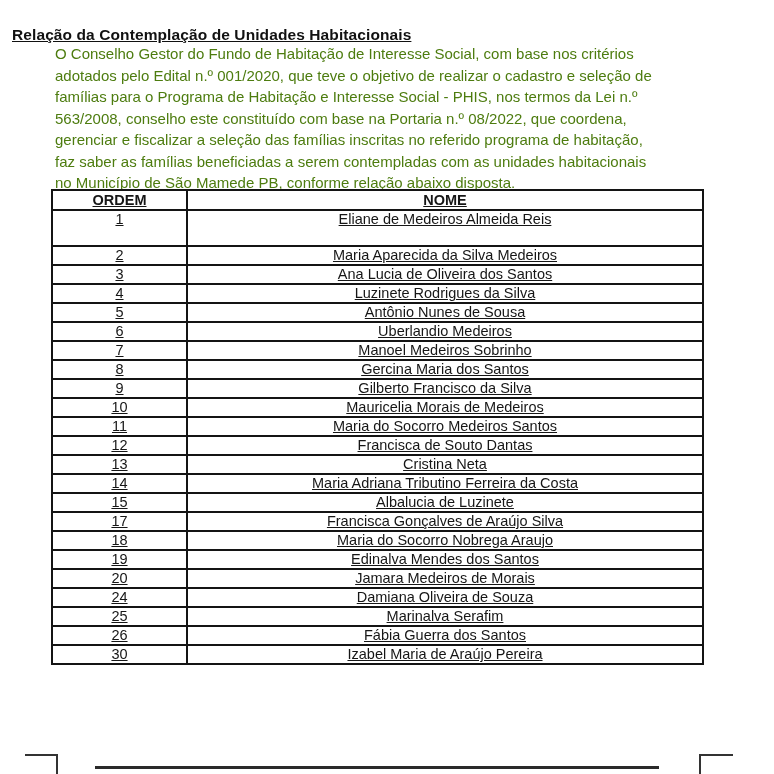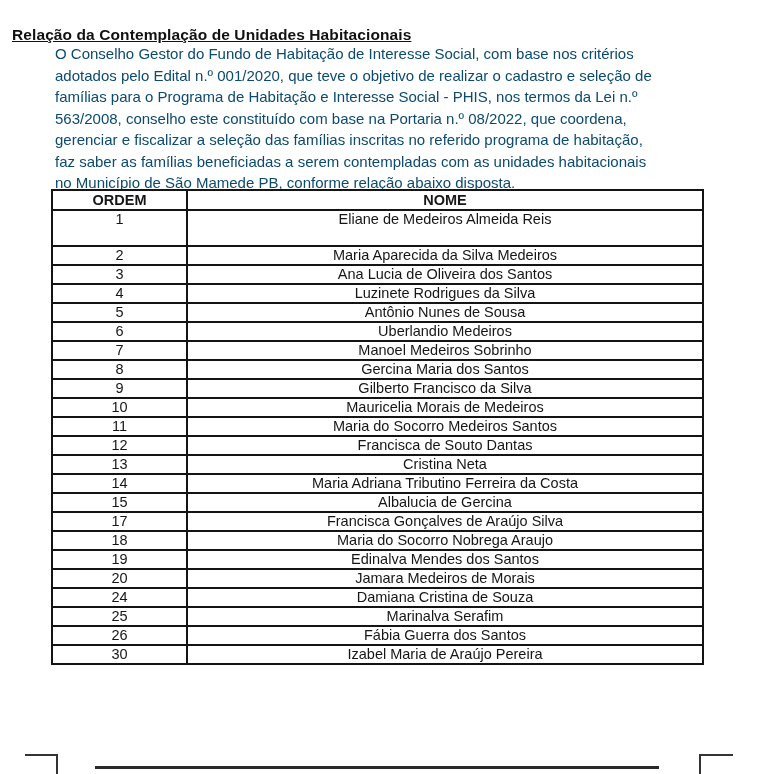--- a/index.html
+++ b/index.html
@@ -12,40 +12,41 @@
     font-size: 15.5px; font-weight: bold;
     text-decoration: underline;
     letter-spacing: 0.1px;
     color: #111;
   }
 
   .doc-paragraph {
     position: absolute; top: 43px; left: 55px; width: 676px;
     margin: 0; font-size: 15px; line-height: 21.5px;
     white-space: pre-line;
-    color: #0c4a6e;
+    color: #4d7c0f;
   }
 
   table.beneficiaries {
     position: absolute; top: 189px; left: 51px;
     width: 651px; border-collapse: collapse;
     table-layout: fixed;
   }
   table.beneficiaries col.col-ordem { width: 135px; }
   table.beneficiaries col.col-nome  { width: 516px; }
   table.beneficiaries th, table.beneficiaries td {
     border: 2px solid #141414;
     text-align: center;
     font-size: 14.5px;
     line-height: 17px;
     padding: 0 2px;
     height: 17px;
     vertical-align: middle;
     overflow: hidden;
     white-space: nowrap;
+    text-decoration: underline;
   }
   table.beneficiaries th { font-weight: bold; height: 18px; }
   table.beneficiaries tr.tall td { height: 34px; vertical-align: top; }
 
   
   .mark-corner-left {
     position: absolute; left: 25px; top: 754px; width: 31px; height: 20px;
     border-top: 2px solid #333; border-right: 2px solid #333;
   }
   .mark-corner-right {
@@ -135,41 +136,41 @@
         <tr>
           <td>13</td>
           <td>Cristina Neta</td>
         </tr>
         <tr>
           <td>14</td>
           <td>Maria Adriana Tributino Ferreira da Costa</td>
         </tr>
         <tr>
           <td>15</td>
-          <td>Albalucia de Gercina</td>
+          <td>Albalucia de Luzinete</td>
         </tr>
         <tr>
           <td>17</td>
           <td>Francisca Gonçalves de Araújo Silva</td>
         </tr>
         <tr>
           <td>18</td>
           <td>Maria do Socorro Nobrega Araujo</td>
         </tr>
         <tr>
           <td>19</td>
           <td>Edinalva Mendes dos Santos</td>
         </tr>
         <tr>
           <td>20</td>
           <td>Jamara Medeiros de Morais</td>
         </tr>
         <tr>
           <td>24</td>
-          <td>Damiana Cristina de Souza</td>
+          <td>Damiana Oliveira de Souza</td>
         </tr>
         <tr>
           <td>25</td>
           <td>Marinalva Serafim</td>
         </tr>
         <tr>
           <td>26</td>
           <td>Fábia Guerra dos Santos</td>
         </tr>
         <tr>

